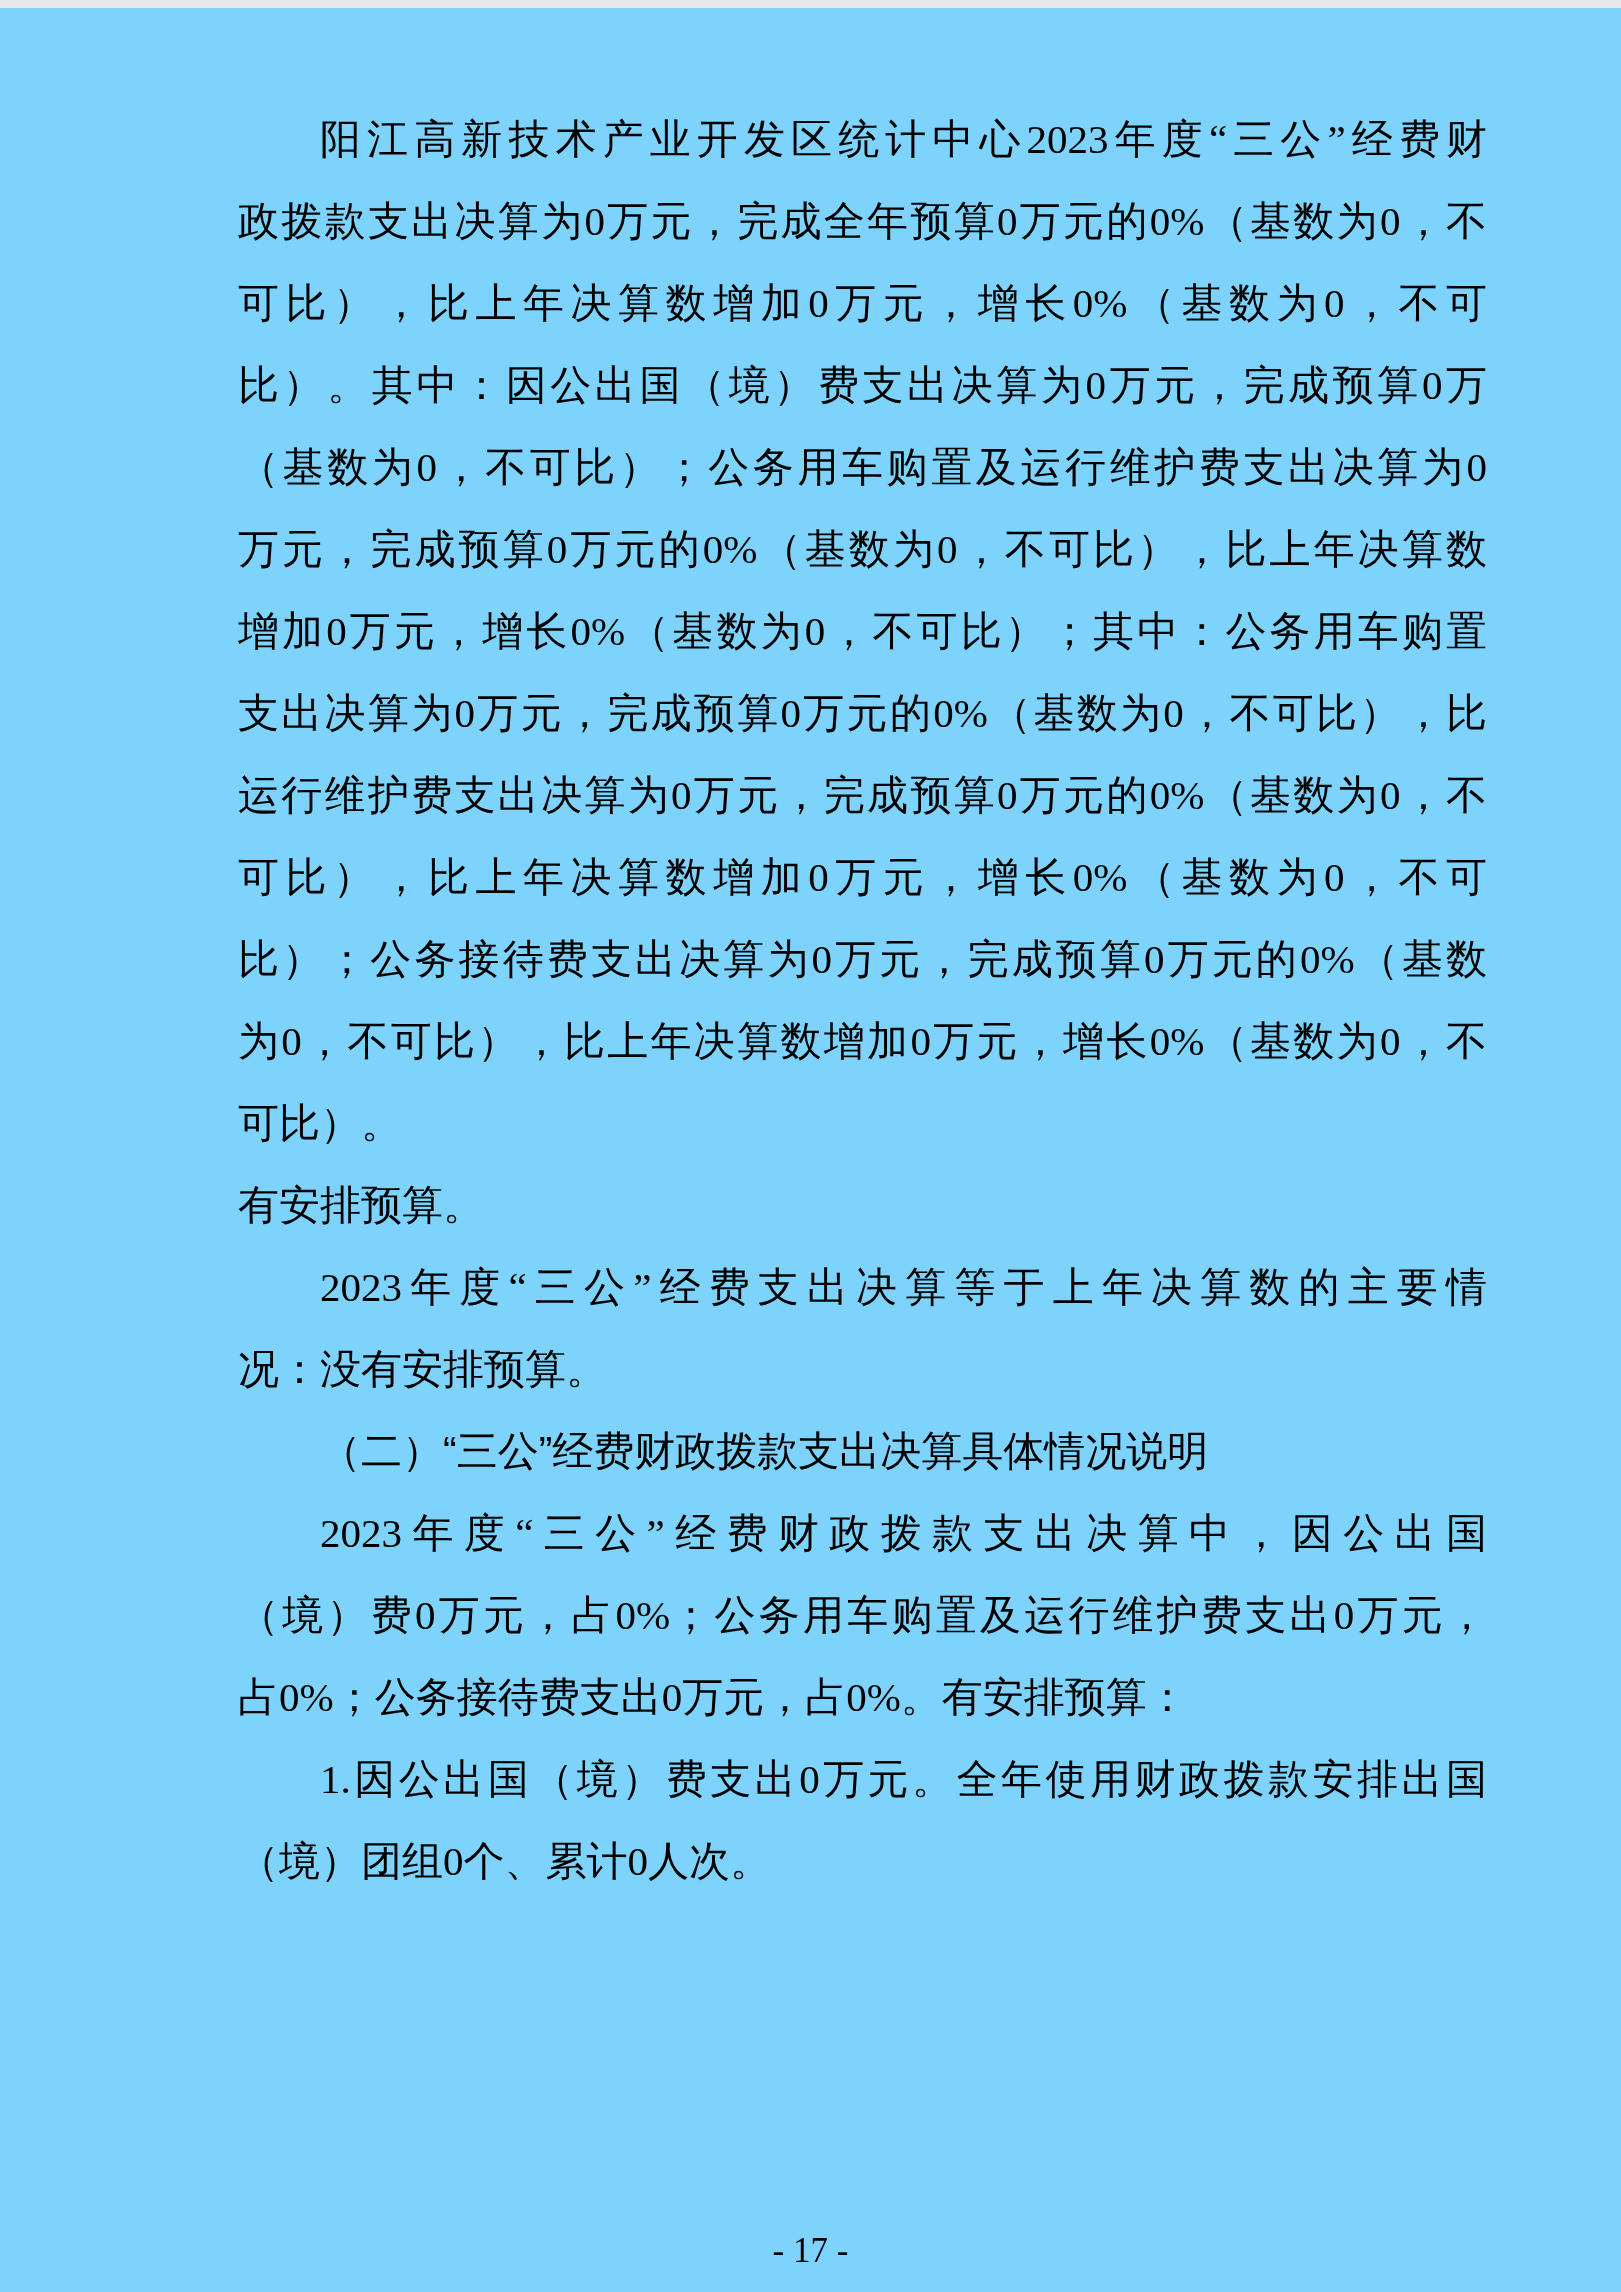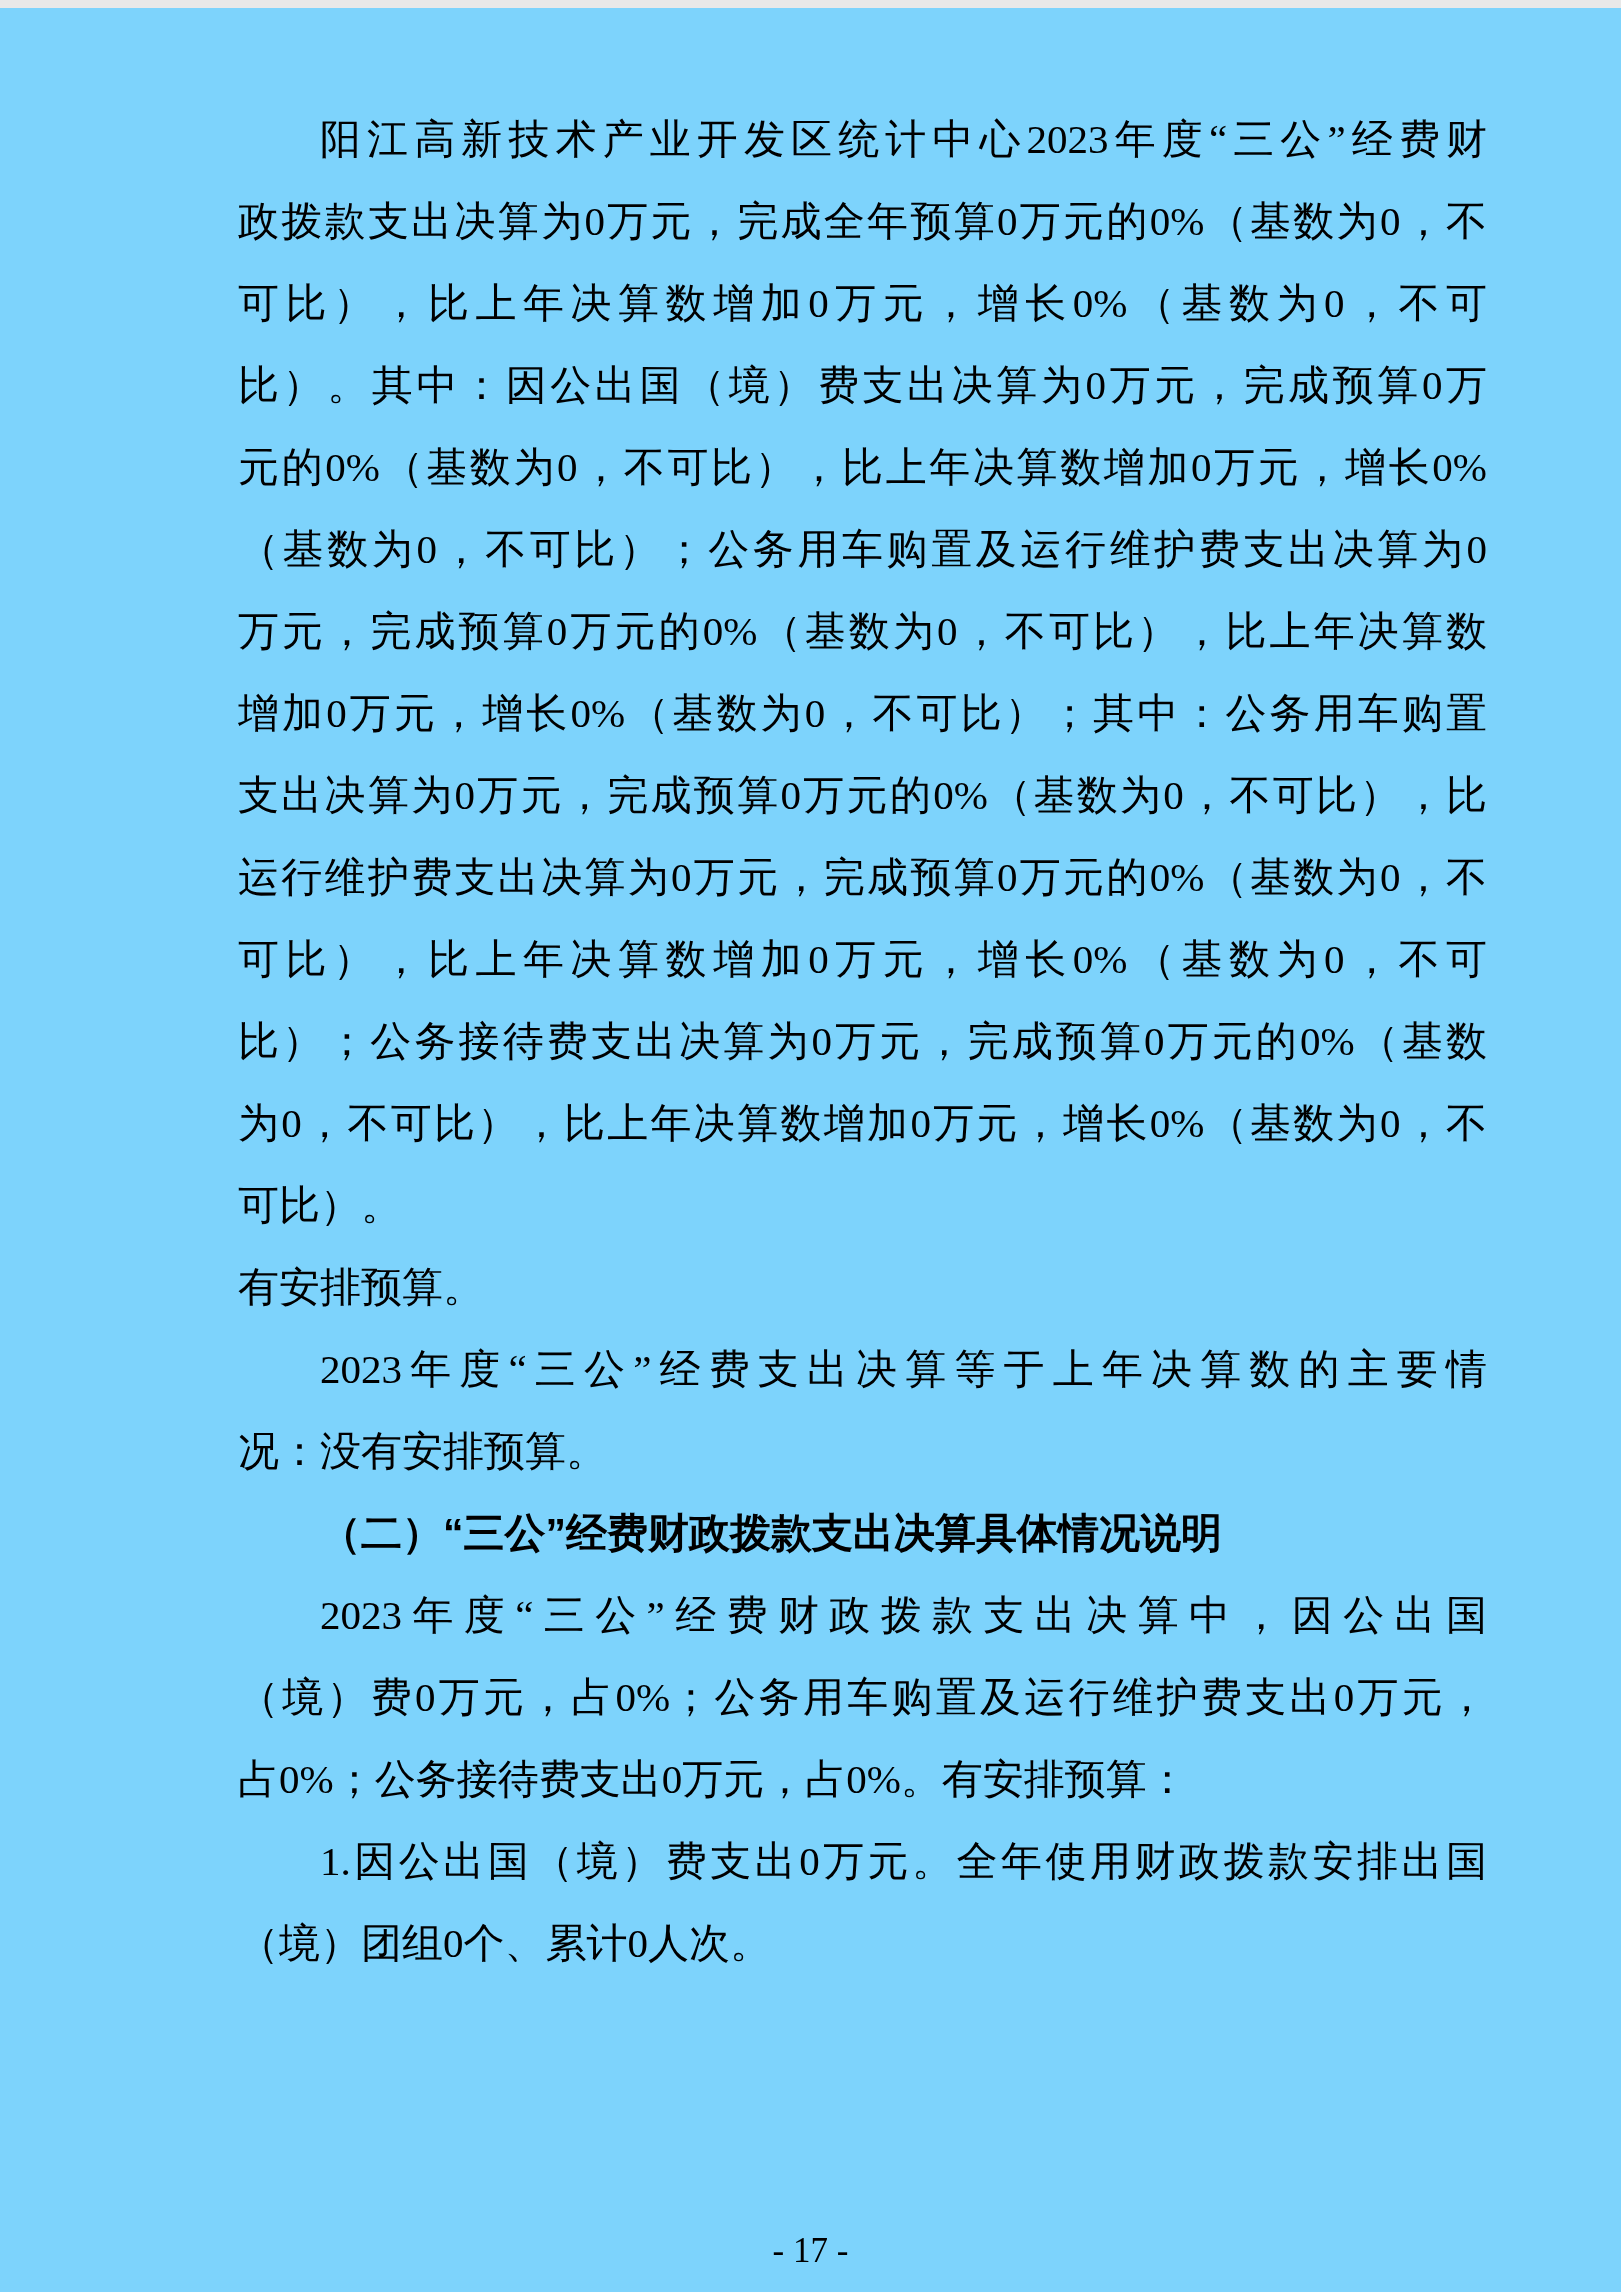--- a/index.html
+++ b/index.html
@@ -28,21 +28,21 @@
     -moz-text-align-last: justify;
     white-space: nowrap;
   }
   .line.indent { text-indent: 2em; }
   .line.last {
     text-align-last: left;
     -moz-text-align-last: left;
   }
   .heading .line {
     font-family: "Liberation Sans", "DejaVu Sans", sans-serif;
-    font-weight: 700;
+    font-weight: 400;
     text-align-last: left;
     -moz-text-align-last: left;
   }
   .footer {
     position: absolute;
     left: 0;
     right: 0;
     top: 2221px;
     text-align: center;
     font-family: Liberation Serif, serif;
@@ -55,21 +55,20 @@
 <body>
 
 <div class="page">
   <div class="content">
 
     <div class="para">
       <div class="line indent">阳江高新技术产业开发区统计中心2023年度“三公”经费财</div>
       <div class="line">政拨款支出决算为0万元，完成全年预算0万元的0%（基数为0，不</div>
       <div class="line">可比），比上年决算数增加0万元，增长0%（基数为0，不可</div>
       <div class="line">比）。其中：因公出国（境）费支出决算为0万元，完成预算0万</div>
-      <div class="line">元的0%（基数为0，不可比），比上年决算数增加0万元，增长0%</div>
       <div class="line">（基数为0，不可比）；公务用车购置及运行维护费支出决算为0</div>
       <div class="line">万元，完成预算0万元的0%（基数为0，不可比），比上年决算数</div>
       <div class="line">增加0万元，增长0%（基数为0，不可比）；其中：公务用车购置</div>
       <div class="line">支出决算为0万元，完成预算0万元的0%（基数为0，不可比），比</div>
       <div class="line">运行维护费支出决算为0万元，完成预算0万元的0%（基数为0，不</div>
       <div class="line">可比），比上年决算数增加0万元，增长0%（基数为0，不可</div>
       <div class="line">比）；公务接待费支出决算为0万元，完成预算0万元的0%（基数</div>
       <div class="line">为0，不可比），比上年决算数增加0万元，增长0%（基数为0，不</div>
       <div class="line last">可比）。</div>
     </div>

